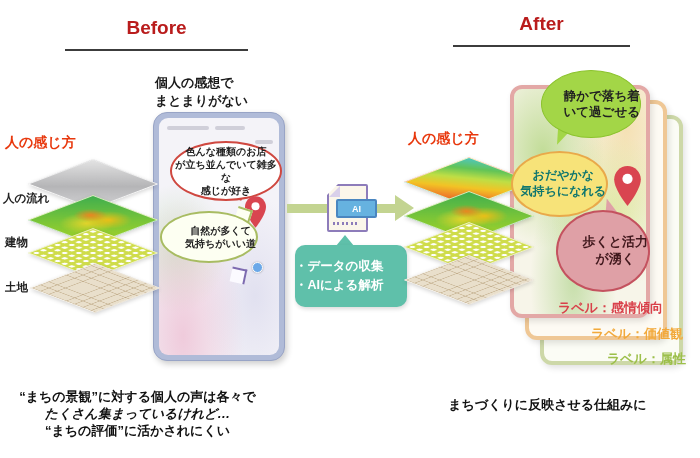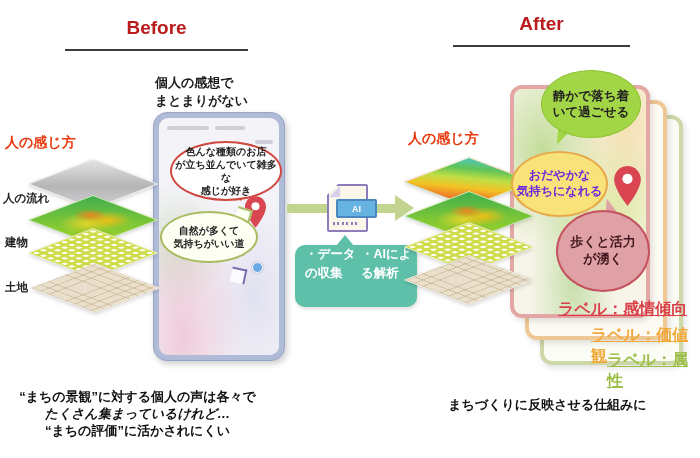--- a/index.html
+++ b/index.html
@@ -61,46 +61,46 @@
     background:
       radial-gradient(ellipse at 22% 28%,rgba(150,200,85,.55),rgba(150,200,85,0) 42%),
       radial-gradient(ellipse at 75% 55%,rgba(205,225,120,.55),rgba(205,225,120,0) 45%),
       radial-gradient(ellipse at 45% 85%,rgba(140,195,95,.45),rgba(140,195,95,0) 42%),
       radial-gradient(ellipse at 85% 18%,rgba(242,200,115,.45),rgba(242,200,115,0) 38%),
       #f7f5e9;}
   .card2{border:4px solid #efc795;background:#fdfaf3;}
   .card3{border:4px solid #cdd8a8;background:#fbfcf5;}
   
   .bubble{
-    border-radius:50%;display:flex;align-items:center;justify-content:center;
+    border-radius:50%;display:flex;align-items:center;justify-content:flex-end;
     text-align:center;font-weight:bold;line-height:1.3;
   }
   .bubble span{display:block;}
   .b-red{background:#ffffff;border:2px solid #cf4840;font-size:10px;color:#222;}
   .b-green{background:#fdfff2;border:2px solid #a8bc62;font-size:10px;color:#222;}
   .b-purple{background:#fbfaff;border:2px solid #7d6bb0;font-size:10px;color:#222;}
   .b-agreen{background:#a3d647;border:1px solid #8cc32e;font-size:12.5px;color:#222;}
-  .b-yellow{background:#f7e379;border:2px solid #e9a94a;font-size:12px;color:#6d28d9;}
+  .b-yellow{background:#f7e379;border:2px solid #e9a94a;font-size:12px;color:#0f766e;}
   .b-pink{background:#dfa0a6;border:2px solid #c4525f;font-size:13px;color:#40171c;}
   .tail{width:13px;height:13px;background:#fff;}
   
   .arrow-shaft{background:#c3d491;}
   .arrow-head{width:0;height:0;border-top:13px solid transparent;border-bottom:13px solid transparent;border-left:19px solid #c3d491;}
   .doc{background:#fbf6ea;border:2px solid #8d7cba;border-radius:2px;
        clip-path:polygon(11px 0,100% 0,100% 100%,0 100%,0 11px);}
   .doc-fold{width:0;height:0;border-right:11px solid #d9d0ea;border-top:11px solid transparent;}
   .doc-dots{height:3px;background:repeating-linear-gradient(90deg,#8d7cba 0 2px,transparent 2px 4.5px);}
   .ai-box{background:#66b2e0;border:2px solid #4a86c0;color:#fff;font-size:9px;font-weight:bold;
           display:flex;align-items:center;justify-content:center;border-radius:2px;}
   .callout{background:#5fc0aa;border-radius:10px;color:#fff;font-weight:bold;font-size:12.5px;
-           display:flex;flex-direction:row;justify-content:center;padding-left:10px;line-height:1.55;
+           display:flex;flex-direction:column;justify-content:center;line-height:1.55;
            box-shadow:1px 2px 4px rgba(0,0,0,.15);}
   .callout-tip{width:0;height:0;border-left:9px solid transparent;border-right:9px solid transparent;border-bottom:11px solid #5fc0aa;}
   .caption{font-size:13px;font-weight:bold;color:#111;line-height:1.3;text-align:center;}
-  .tag{font-size:16px;font-weight:bold;text-decoration:underline;}
+  .tag{font-size:13px;font-weight:bold;}
   .tag-emotion{color:#d9404a;}
   .tag-values{color:#f2a93b;}
   .tag-attr{color:#9cbf4a;}
   .bluedot{width:9px;height:9px;border-radius:50%;background:#6aa8e8;border:1.5px solid #fff;box-shadow:0 0 2px rgba(0,0,0,.3);}
 </style>
 </head>
 <body>
 
 <div id="stage">
 

